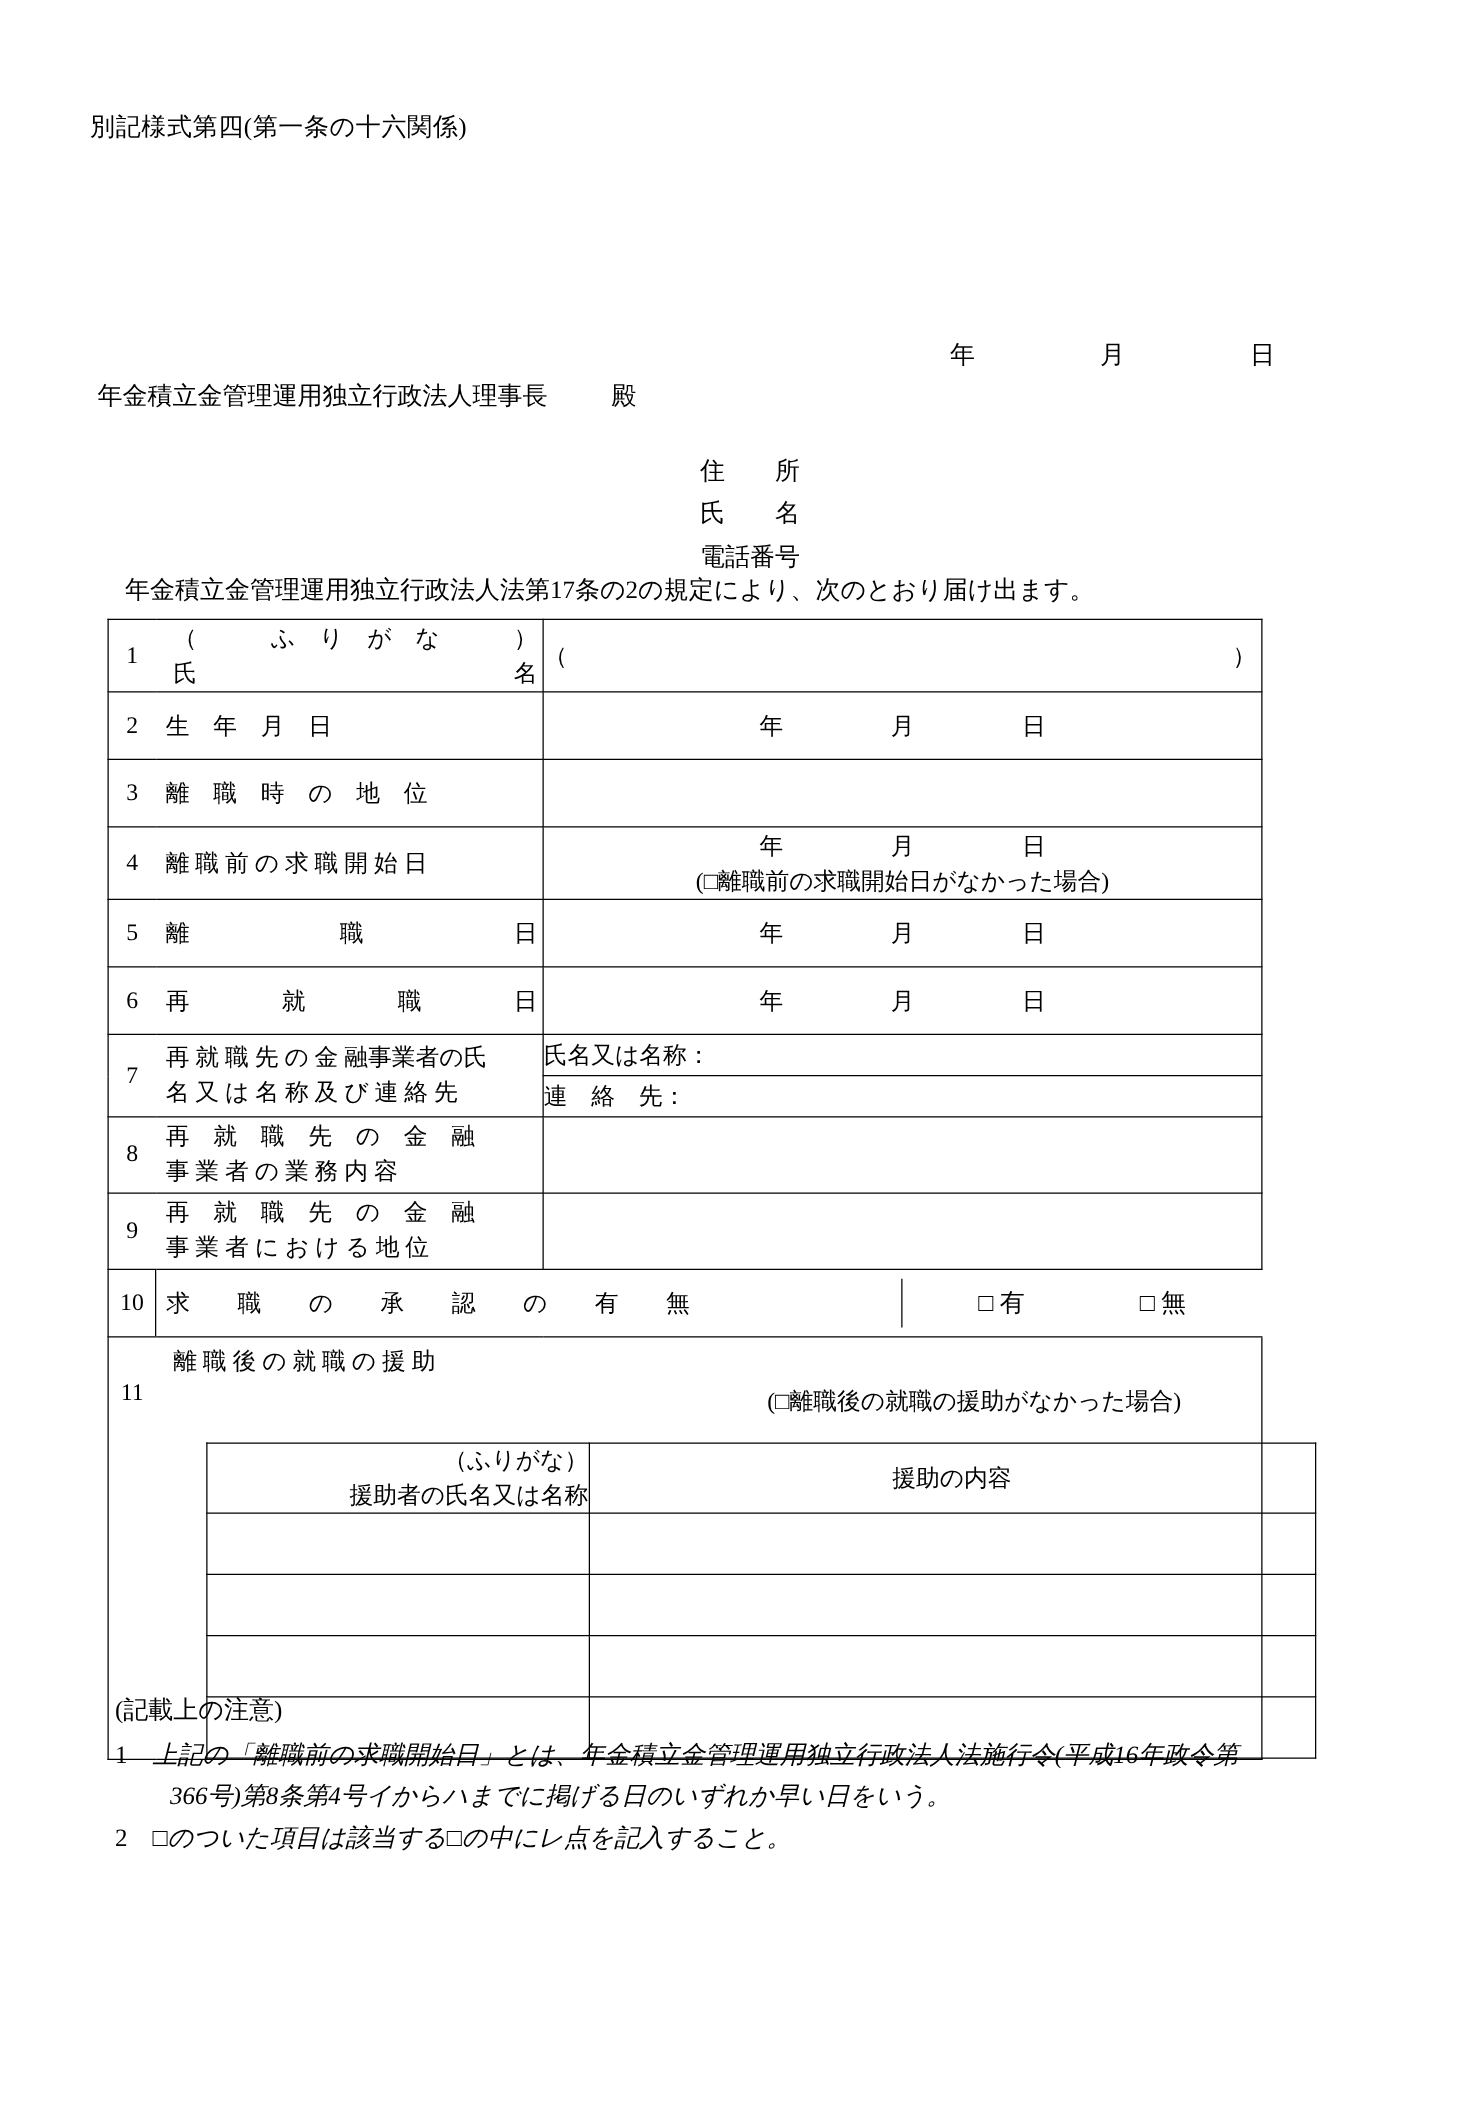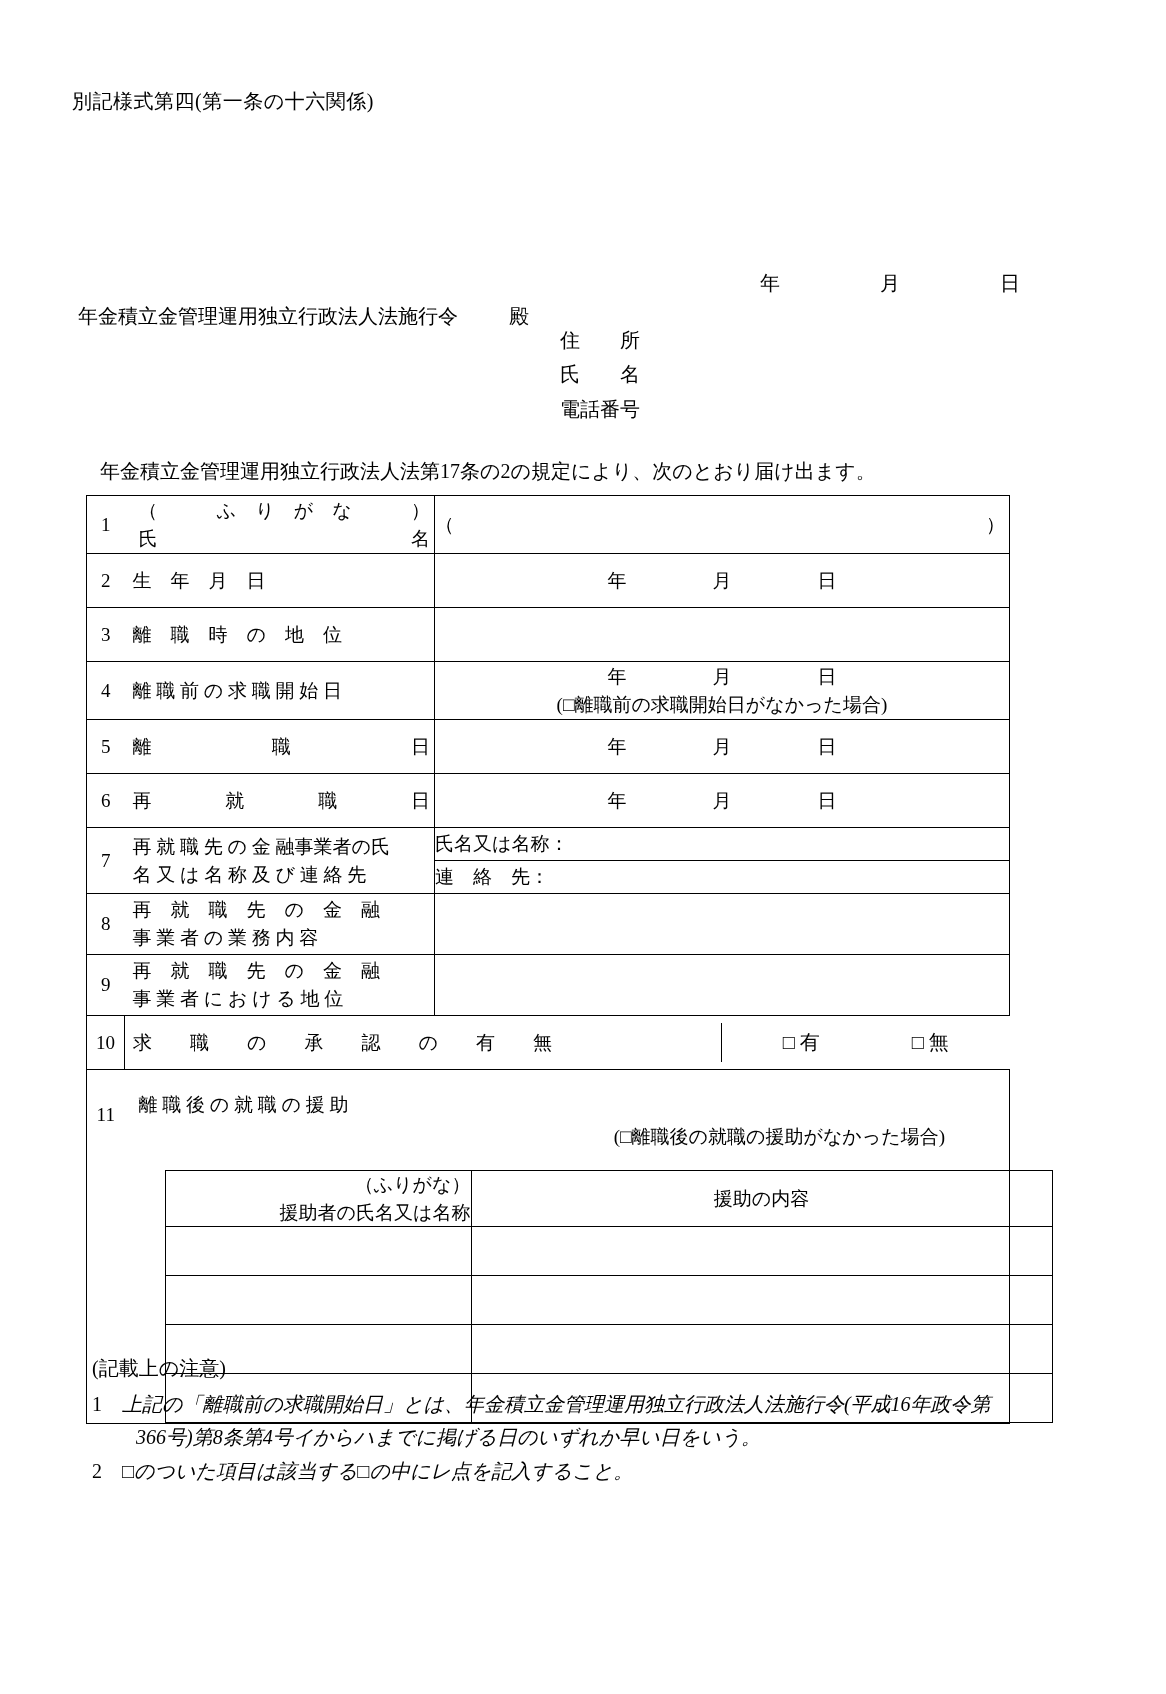--- a/index.html
+++ b/index.html
@@ -56,21 +56,21 @@
     left: 78px;
     top: 303px;
     font-size: 20px;
     white-space: nowrap;
   }
   .addressee .dono { margin-left: 46px; }
 
   .sender-block {
     position: absolute;
     left: 560px;
-    top: 323px;
+    top: 360px;
     font-size: 20px;
     line-height: 1.72;
   }
   .sender-row { white-space: nowrap; }
 
   
   .intro {
     position: absolute;
     left: 100px;
     top: 458px;
@@ -132,21 +132,21 @@
 
   .checkbox-row {
     display: flex;
     justify-content: center;
     gap: 92px;
     font-size: 20px;
   }
   .chk { display: inline-block; }
 
   
-  .r11-head { height: 74px; position: relative; padding: 6px 8px 4px 14px; margin-top: 16px; }
+  .r11-head { height: 74px; position: relative; padding: 6px 8px 4px 14px; }
   .r11-title { font-size: 19px; }
   .r11-note { font-size: 19px; text-align: right; padding-right: 56px; margin-top: 6px; }
 
   .assist-table {
     width: 888px;
     margin-left: 40px;
     border-collapse: collapse;
     table-layout: fixed;
     font-size: 19px;
   }
@@ -180,21 +180,21 @@
   <div class="form-code">別記様式第四(第一条の十六関係)</div>
 
 
   <div class="date-line">
     <span>年</span>
     <span>月</span>
     <span>日</span>
   </div>
 
   <div class="addressee">
-    <span>年金積立金管理運用独立行政法人法施行令</span>
+    <span>年金積立金管理運用独立行政法人理事長</span>
     <span class="dono">殿</span>
   </div>
 
   <div class="sender-block">
     <div class="sender-row">住　　所</div>
     <div class="sender-row">氏　　名</div>
     <div class="sender-row">電話番号</div>
   </div>
 
   <div class="intro">年金積立金管理運用独立行政法人法第17条の2の規定により、次のとおり届け出ます。</div>

